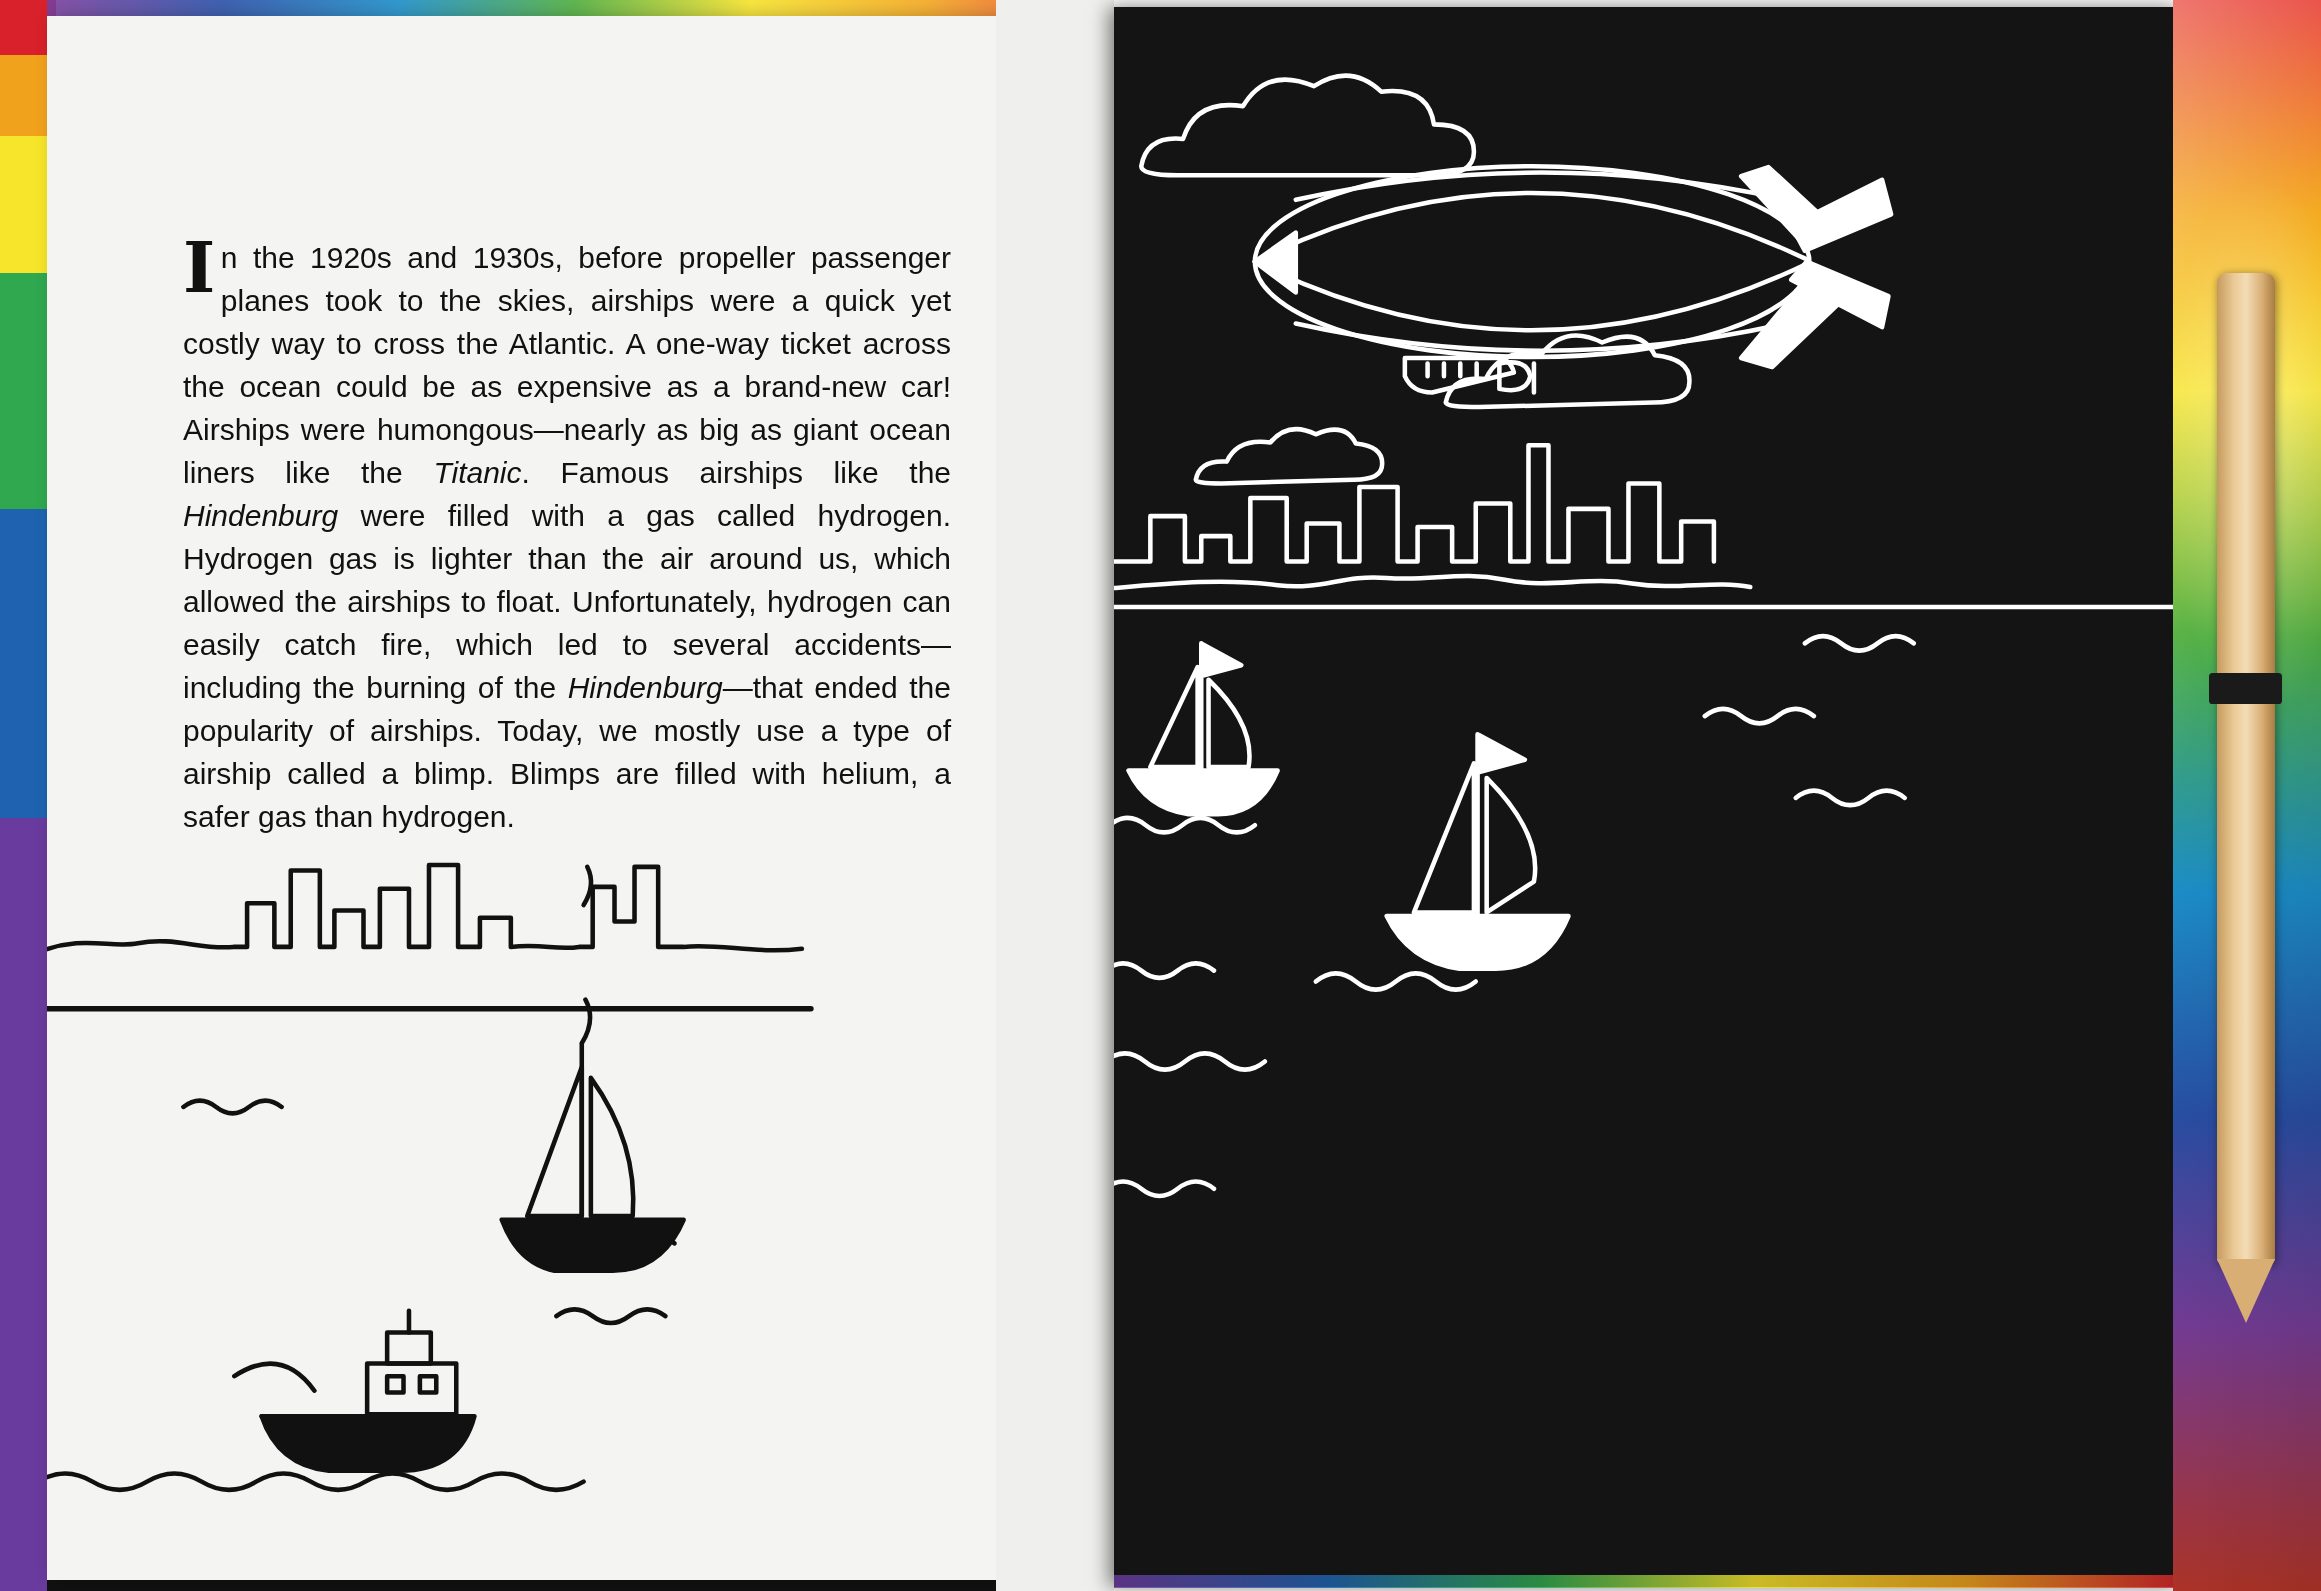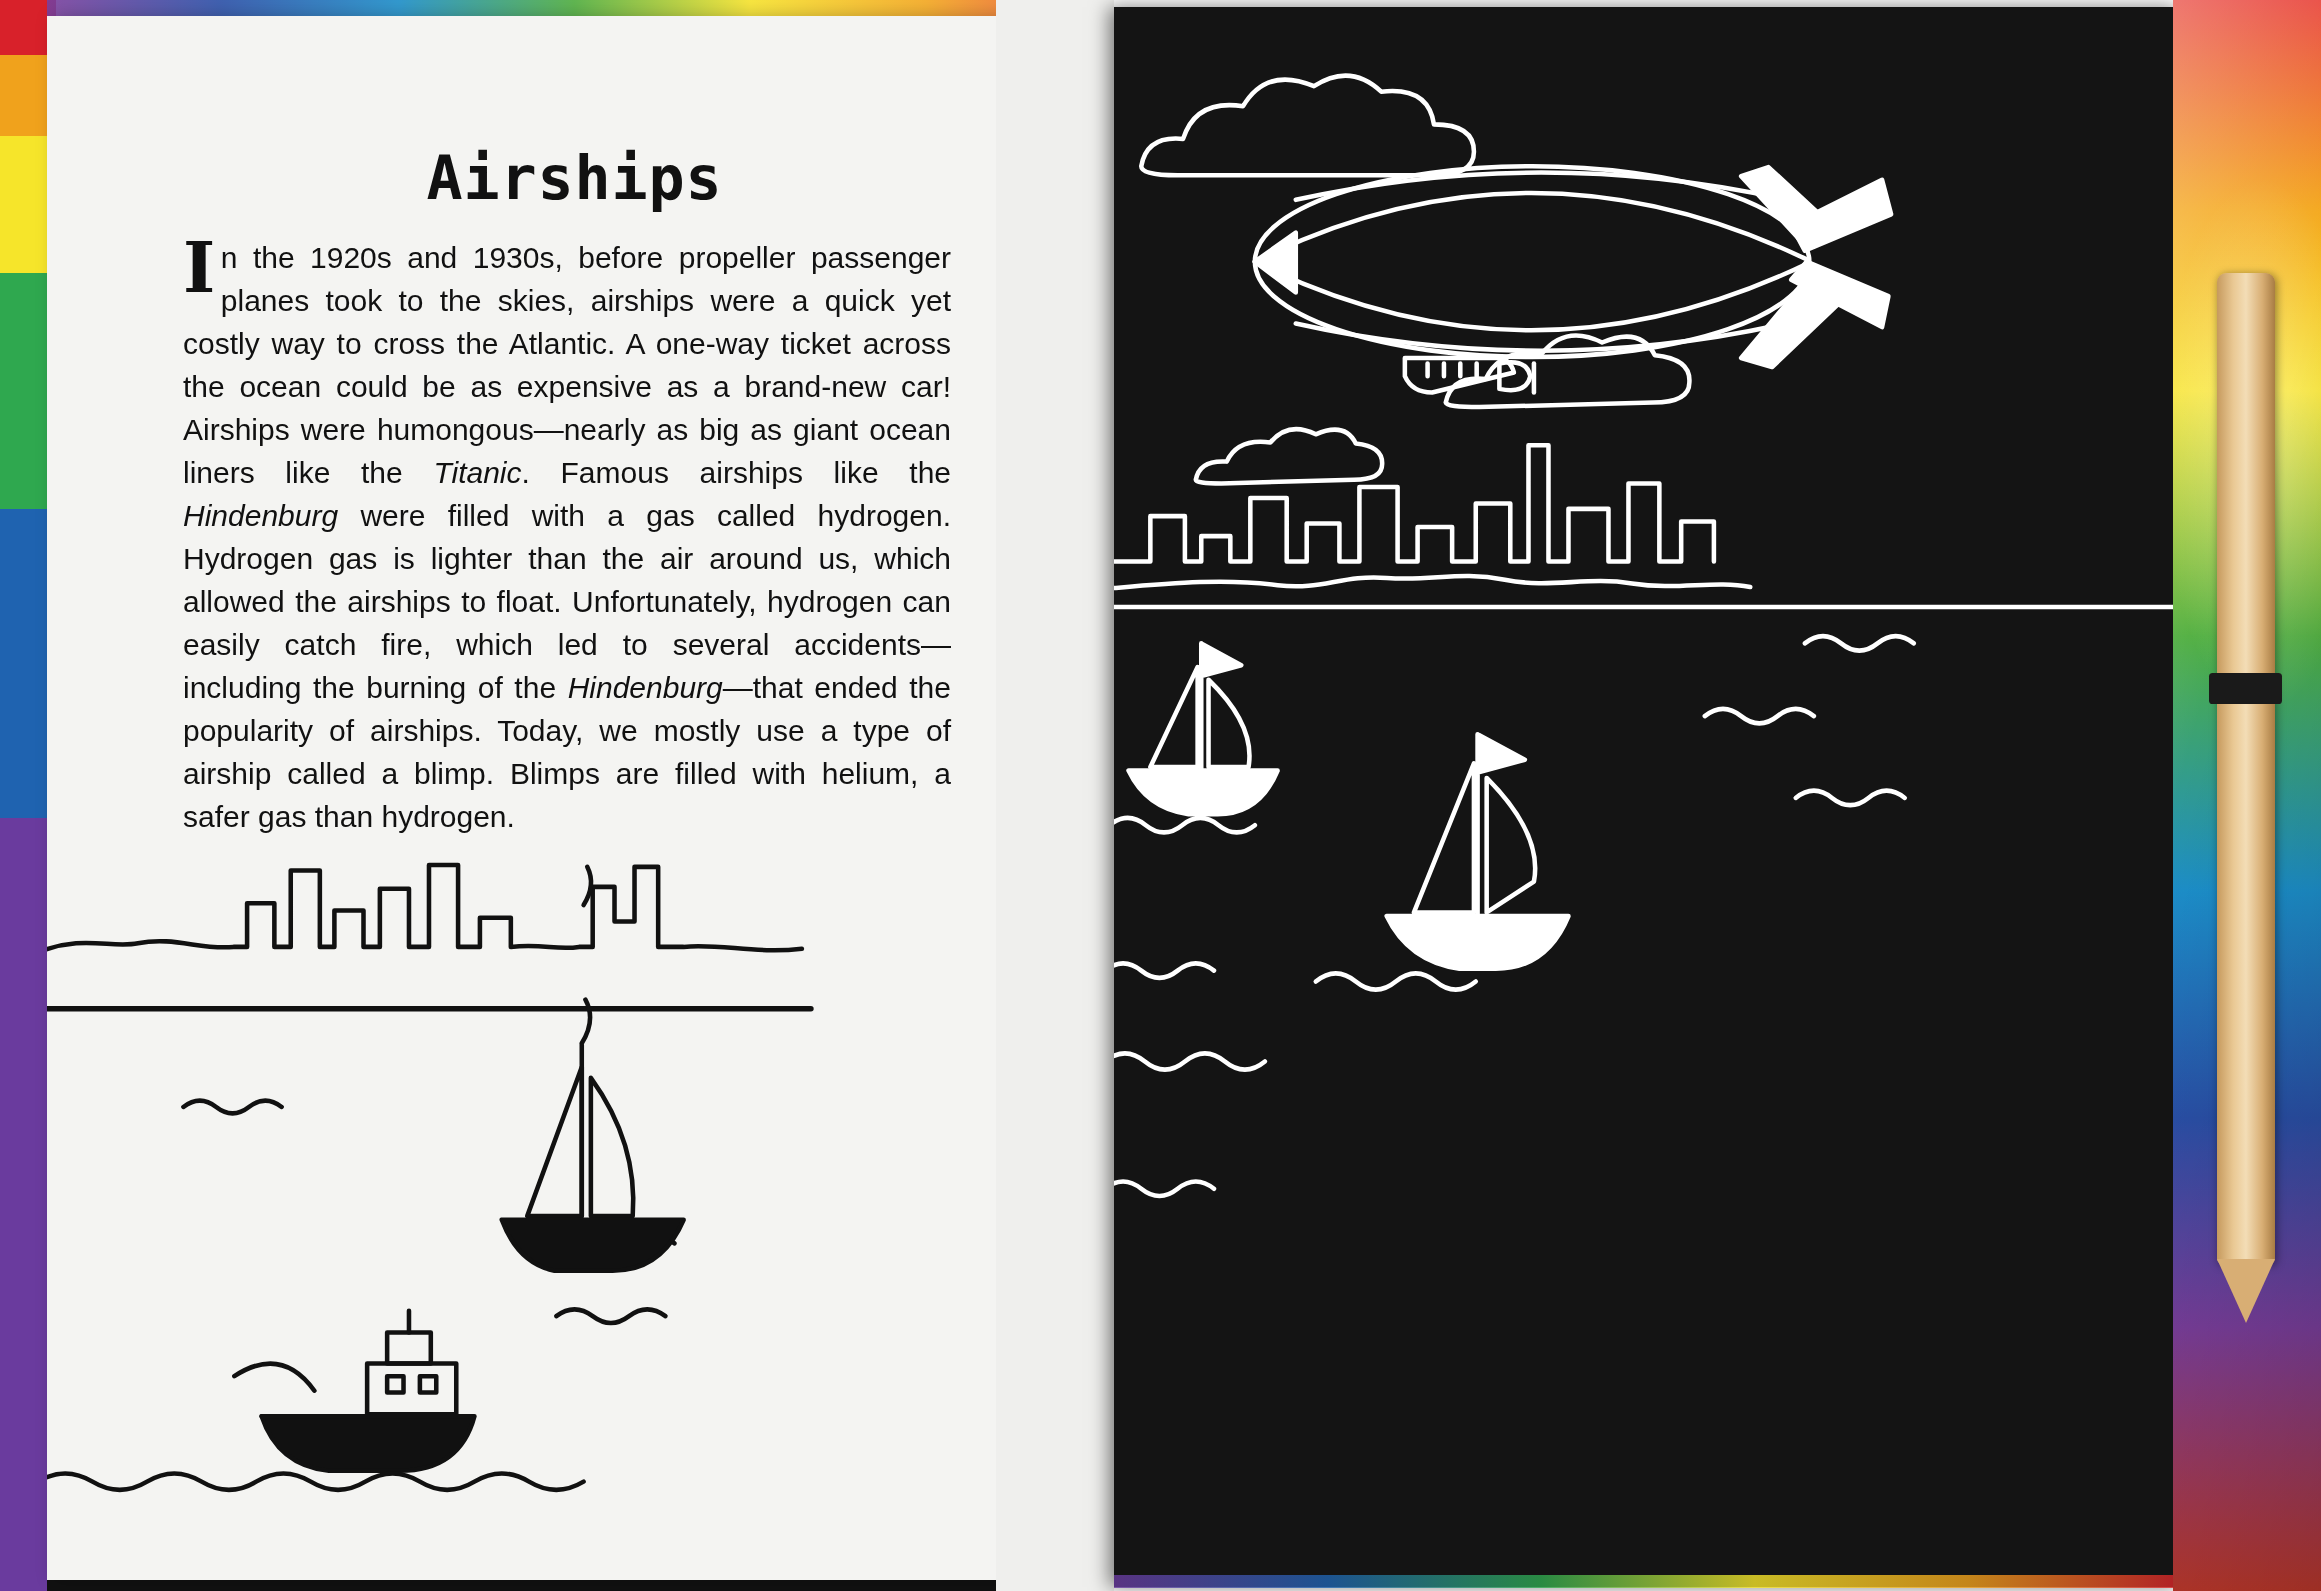--- a/index.html
+++ b/index.html
@@ -253,21 +253,20 @@
 
 <div id="book">
 
   <div class="left-rainbow-edge"></div>
   <div class="book-edge-top"></div>
   <div class="book-edge-bottom"></div>
 
   <div class="page-left">
     <div class="page-left-inner">
 
-      <div class="article-title">Airships</div>
 
       <div class="article-body">
         <span class="dropcap">I</span><span>n the 1920s and 1930s, before propeller passenger planes took to the skies, airships were a quick yet costly way to cross the Atlantic. A one-way ticket across the ocean could be as expensive as a brand-new car! Airships were humongous—nearly as big as giant ocean liners like the <i>Titanic</i>. Famous airships like the <i>Hindenburg</i> were filled with a gas called hydrogen. Hydrogen gas is lighter than the air around us, which allowed the airships to float. Unfortunately, hydrogen can easily catch fire, which led to several accidents—including the burning of the <i>Hindenburg</i>—that ended the popularity of airships. Today, we mostly use a type of airship called a blimp. Blimps are filled with helium, a safer gas than hydrogen.</span>
       </div>
 
       <div class="art-left">
         <svg width="1055" height="746" viewBox="0 0 1160 820" fill="none" stroke="#111" stroke-width="5" stroke-linecap="round" stroke-linejoin="round">
 
           <path d="M-10 130 C 40 110, 70 126, 100 120 C 140 112, 170 128, 205 124
                    L 220 124 L 220 76 L 250 76 L 250 124 L 268 124 L 268 40 L 300 40 L 300 124

